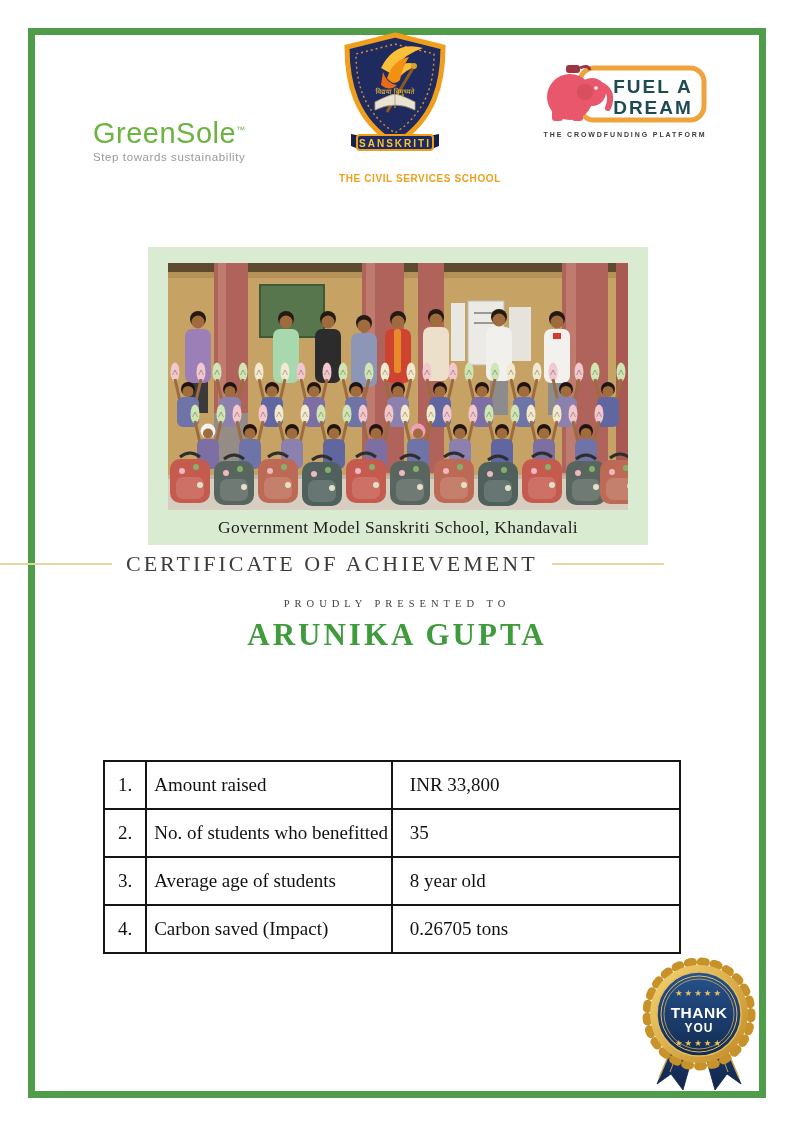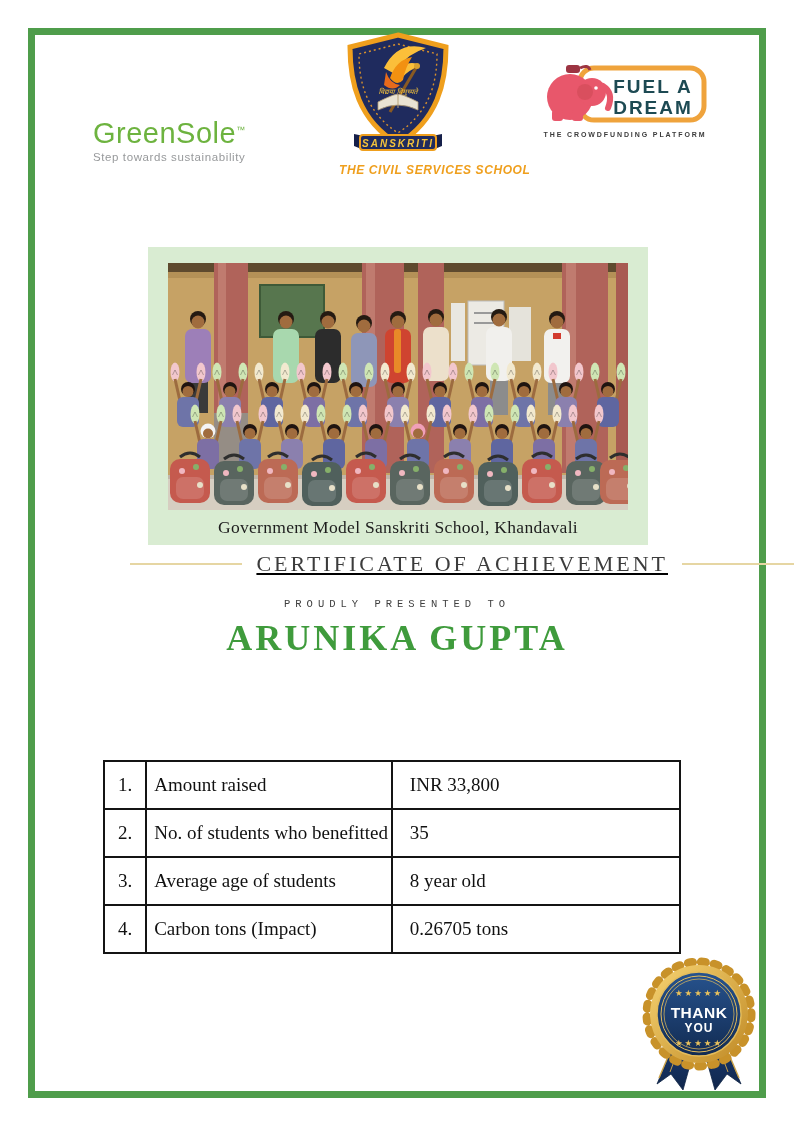--- a/index.html
+++ b/index.html
@@ -8,49 +8,49 @@
   .frame{position:absolute;left:28px;top:28px;width:738px;height:1070px;
          border:7px solid #4f9d4b;box-sizing:border-box;}
 
   
   .greensole{position:absolute;left:93px;top:72px;font-family:"Liberation Sans",sans-serif;margin-top:47px;}
   .gs-line{font-size:29px;line-height:1.0;color:#6db33f;letter-spacing:0.5px;}
   .gs-tm{font-size:9px;vertical-align:10px;color:#6db33f;}
   .gs-oicon{display:inline-block;width:17px;height:17px;vertical-align:-1px;}
   .gs-tag{margin-top:3px;font-size:11.5px;color:#97999b;letter-spacing:0.6px;}
 
-  .crest{position:absolute;left:339px;top:32px;width:118px;text-align:center;font-style:italic;}
-  .crest-sub{margin-top:1px;font-family:"Liberation Sans",sans-serif;font-weight:bold;
-             font-size:12px;letter-spacing:0.6px;color:#ef9f1d;white-space:nowrap;}
+  .crest{position:absolute;left:339px;top:32px;width:118px;text-align:left;}
+  .crest-sub{margin-top:11px;font-family:"Liberation Sans",sans-serif;font-weight:bold;
+             font-size:10px;letter-spacing:0.6px;color:#ef9f1d;white-space:nowrap;}
 
   .fad{position:absolute;left:540px;top:62px;width:170px;text-align:center;}
   .fad-tag{margin-top:1px;font-family:"Liberation Sans",sans-serif;font-size:7px;
            letter-spacing:1.9px;color:#3b3b3b;font-weight:bold;white-space:nowrap;}
 
   
   .intro{position:absolute;left:50%;transform:translateX(-50%);top:185px;width:692px;
          text-align:center;font-family:"Liberation Sans",sans-serif;font-weight:bold;
          font-size:15.5px;line-height:1.5;color:#389e2f;}
 
   
   .photo-frame{position:absolute;left:148px;top:247px;width:500px;height:298px;background:#d9ecd2;}
   .photo-frame svg{position:absolute;left:20px;top:16px;}
   .caption{position:absolute;left:0;bottom:7px;width:100%;text-align:center;
            font-size:17.5px;color:#1d1d1d;letter-spacing:0.3px;}
 
   
   .heading{position:absolute;left:0;top:551px;width:100%;display:flex;align-items:center;
-           justify-content:flex-end;gap:14px;text-decoration:underline;}
+           justify-content:flex-start;gap:14px;}
   .hline{width:112px;height:2px;background:#e6d6a3;}
   .heading span{font-size:22px;color:#3c3c3c;letter-spacing:3px;}
   .presented{position:absolute;left:0;top:598px;width:100%;text-align:center;
-             font-family:Liberation Mono, monospace;font-size:10.5px;letter-spacing:5px;
+             font-family:Liberation Serif, serif;font-size:10.5px;letter-spacing:5px;
              color:#3f3f3f;}
   .recipient{position:absolute;left:0;top:617px;width:100%;text-align:center;
-             font-size:36px;font-weight:600;letter-spacing:3px;color:#3f9b3c;}
+             font-size:31px;font-weight:600;letter-spacing:3px;color:#3f9b3c;}
   .message{position:absolute;left:50%;transform:translateX(-50%);top:671px;width:748px;
            text-align:center;font-size:19.5px;line-height:1.5;color:#0f0f0f;}
 
   
   .impact{position:absolute;left:103px;top:760px;width:578px;border-collapse:collapse;}
   .impact td{border:2px solid #141414;height:44px;font-size:19px;color:#111;}
   .impact .c-num{width:40px;text-align:center;}
   .impact .c-label{width:248px;padding-left:7px;}
   .impact .c-value{width:284px;padding-left:17px;}
 
@@ -262,21 +262,21 @@
         <td class="c-label">No. of students who benefitted</td>
         <td class="c-value">35</td>
       </tr>
       <tr>
         <td class="c-num">3.</td>
         <td class="c-label">Average age of students</td>
         <td class="c-value">8 year old</td>
       </tr>
       <tr>
         <td class="c-num">4.</td>
-        <td class="c-label">Carbon tons (Impact)</td>
+        <td class="c-label">Carbon saved (Impact)</td>
         <td class="c-value">0.26705 tons</td>
       </tr>
     </tbody>
   </table>
 
 
   <svg class="badge" width="130" height="142" viewBox="0 0 130 142">
     <defs>
       <linearGradient id="goldGrad" x1="0" y1="0" x2="1" y2="1">
         <stop offset="0" stop-color="#f6d372"></stop>

